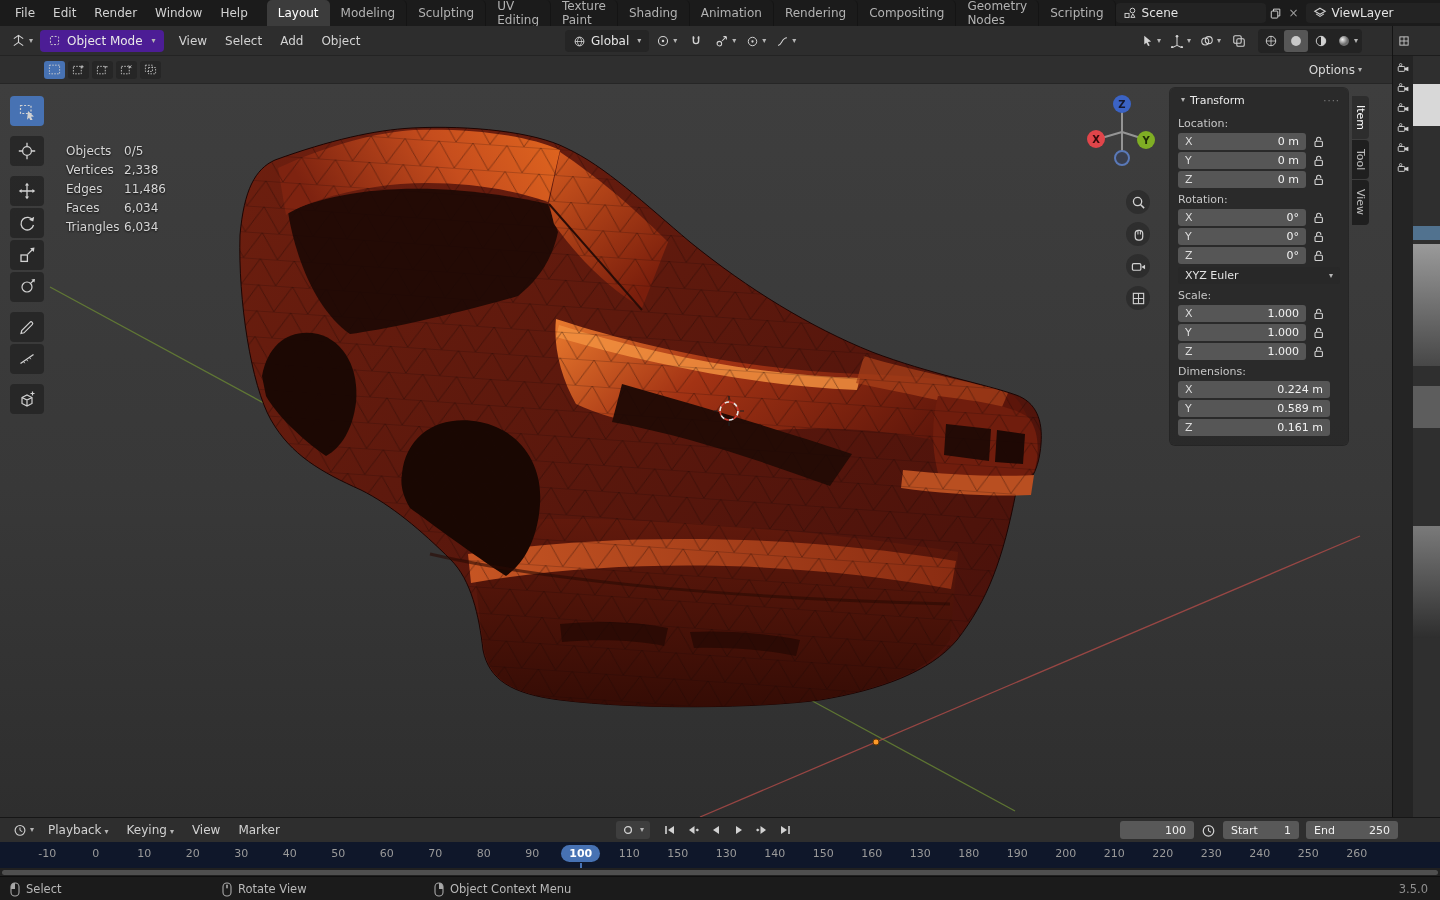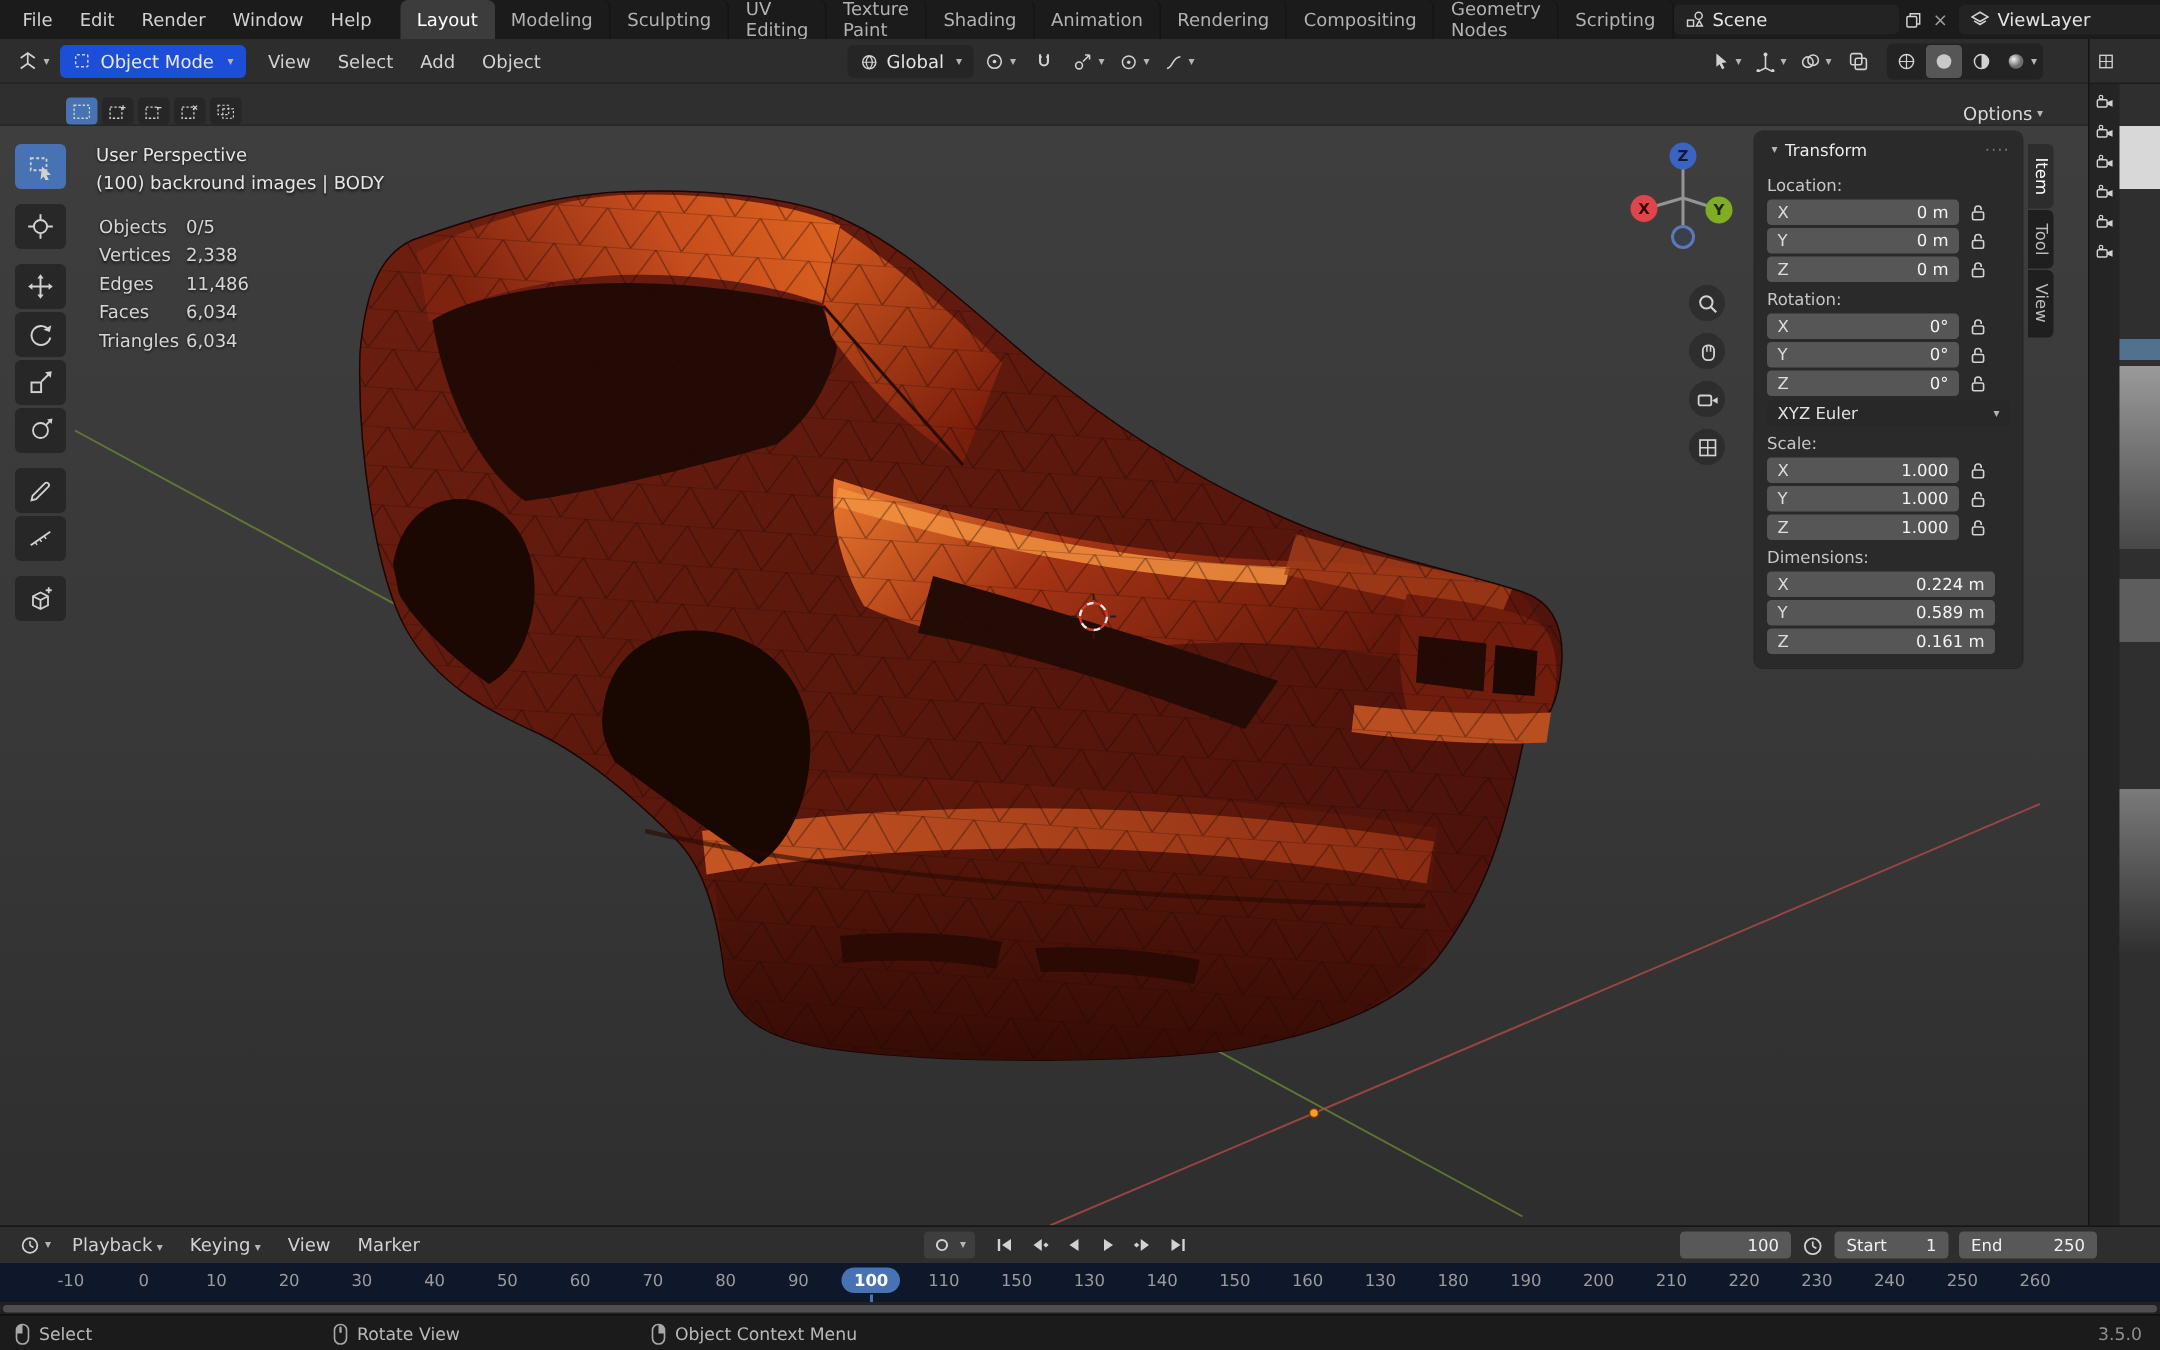--- a/index.html
+++ b/index.html
@@ -17,31 +17,31 @@
   .ws-tab { display:flex; align-items:center; padding:0 11px; font-size:12px; color:#b2b2b2; border-right:1px solid #141414; border-radius:5px 5px 0 0; }
   .ws-tab.active { background:#3c3c3c; color:#ffffff; border-right:none; }
   .top-fields { margin-left:auto; display:flex; gap:4px; margin-right:6px; align-items:center; }
   .id-group { display:flex; align-items:center; gap:2px; }
   .id-field { display:flex; align-items:center; gap:5px; background:#232323; border-radius:4px; height:20px; padding:0 7px; width:150px; font-size:12px; color:#e4e4e4; }
   .mini-btn { width:16px; height:16px; display:flex; align-items:center; justify-content:center; color:#9d9d9d; font-size:12px; }
 
   
   .toolheader { position:absolute; top:26px; left:0; width:1392px; height:30px; background:#2d2d2d; display:flex; align-items:center; padding:0 6px; font-size:12px; border-bottom:1px solid #232323; }
   .hdr-btn { display:flex; align-items:center; padding:2px 5px; border-radius:3px; }
-  .mode-dd { display:flex; align-items:center; gap:6px; background:#1d4ed8; border-radius:4px; height:22px; padding:0 8px; margin:0 6px 0 2px; color:#e8e8e8; }
+  .mode-dd { display:flex; align-items:center; gap:6px; background:#4c1d95; border-radius:4px; height:22px; padding:0 8px; margin:0 6px 0 2px; color:#e8e8e8; }
   .hdr-menus { display:flex; }
   .center-tools { position:absolute; left:565px; top:4px; display:flex; gap:4px; align-items:center; }
   .orient-field { display:flex; align-items:center; gap:5px; background:#252525; border-radius:4px; height:22px; padding:0 8px; color:#e4e4e4; }
   .hdr-right { margin-left:auto; display:flex; align-items:center; gap:3px; margin-right:24px; }
   .icon-btn { height:22px; min-width:24px; display:flex; align-items:center; justify-content:center; border-radius:3px; padding:0 3px; }
   .icon-btn.active { background:#565656; }
   .shade-group { display:flex; align-items:center; background:#232323; border-radius:4px; padding:1px; gap:1px; margin-left:4px; }
 
   
-  .toolsettings { position:absolute; top:56px; left:0; width:1392px; height:28px; background:#2f2f2f; display:flex; align-items:flex-end; padding:0 8px 0 44px; border-bottom:1px solid #262626; }
+  .toolsettings { position:absolute; top:56px; left:0; width:1392px; height:28px; background:#2f2f2f; display:flex; align-items:center; padding:0 8px 0 44px; border-bottom:1px solid #262626; }
   .selmode { display:flex; gap:3px; }
   .sm { width:21px; height:18px; border-radius:3px; display:flex; align-items:center; justify-content:center; background:#262626; }
   .sm.active { background:#4772b3; }
   .options-btn { margin-left:auto; margin-right:22px; display:flex; align-items:center; font-size:12px; color:#d8d8d8; }
 
   
   .viewport { position:absolute; top:84px; left:0; width:1392px; height:733px; background:linear-gradient(180deg,#3e3e3e 0%,#383838 55%,#2e2e2e 100%); overflow:hidden; }
   .scene { position:absolute; inset:0; width:1392px; height:733px; }
   .vp-toolbar { position:absolute; left:10px; top:12px; display:flex; flex-direction:column; gap:2px; }
   .tool-btn { width:34px; height:30px; background:rgba(38,38,38,.92); border-radius:4px; display:flex; align-items:center; justify-content:center; }
@@ -605,24 +605,20 @@
             <use href="#t-measure"></use>
           </svg>
         </div>
       <div class="tool-btn gap8">
           <svg class="ic" width="18" height="18" viewBox="0 0 18 18">
             <use href="#t-addcube"></use>
           </svg>
         </div>
     </div>
 
-    <div class="vp-overlay">
-      <div>User Perspective</div>
-      <div>(100) backround images | BODY</div>
-    </div>
     <div class="vp-stats">
 
     <div class="stat-row">
         <span class="stat-label">Objects</span>
         <span class="stat-value">0/5</span>
       </div>
         <div class="stat-row">
         <span class="stat-label">Vertices</span>
         <span class="stat-value">2,338</span>
       </div>

